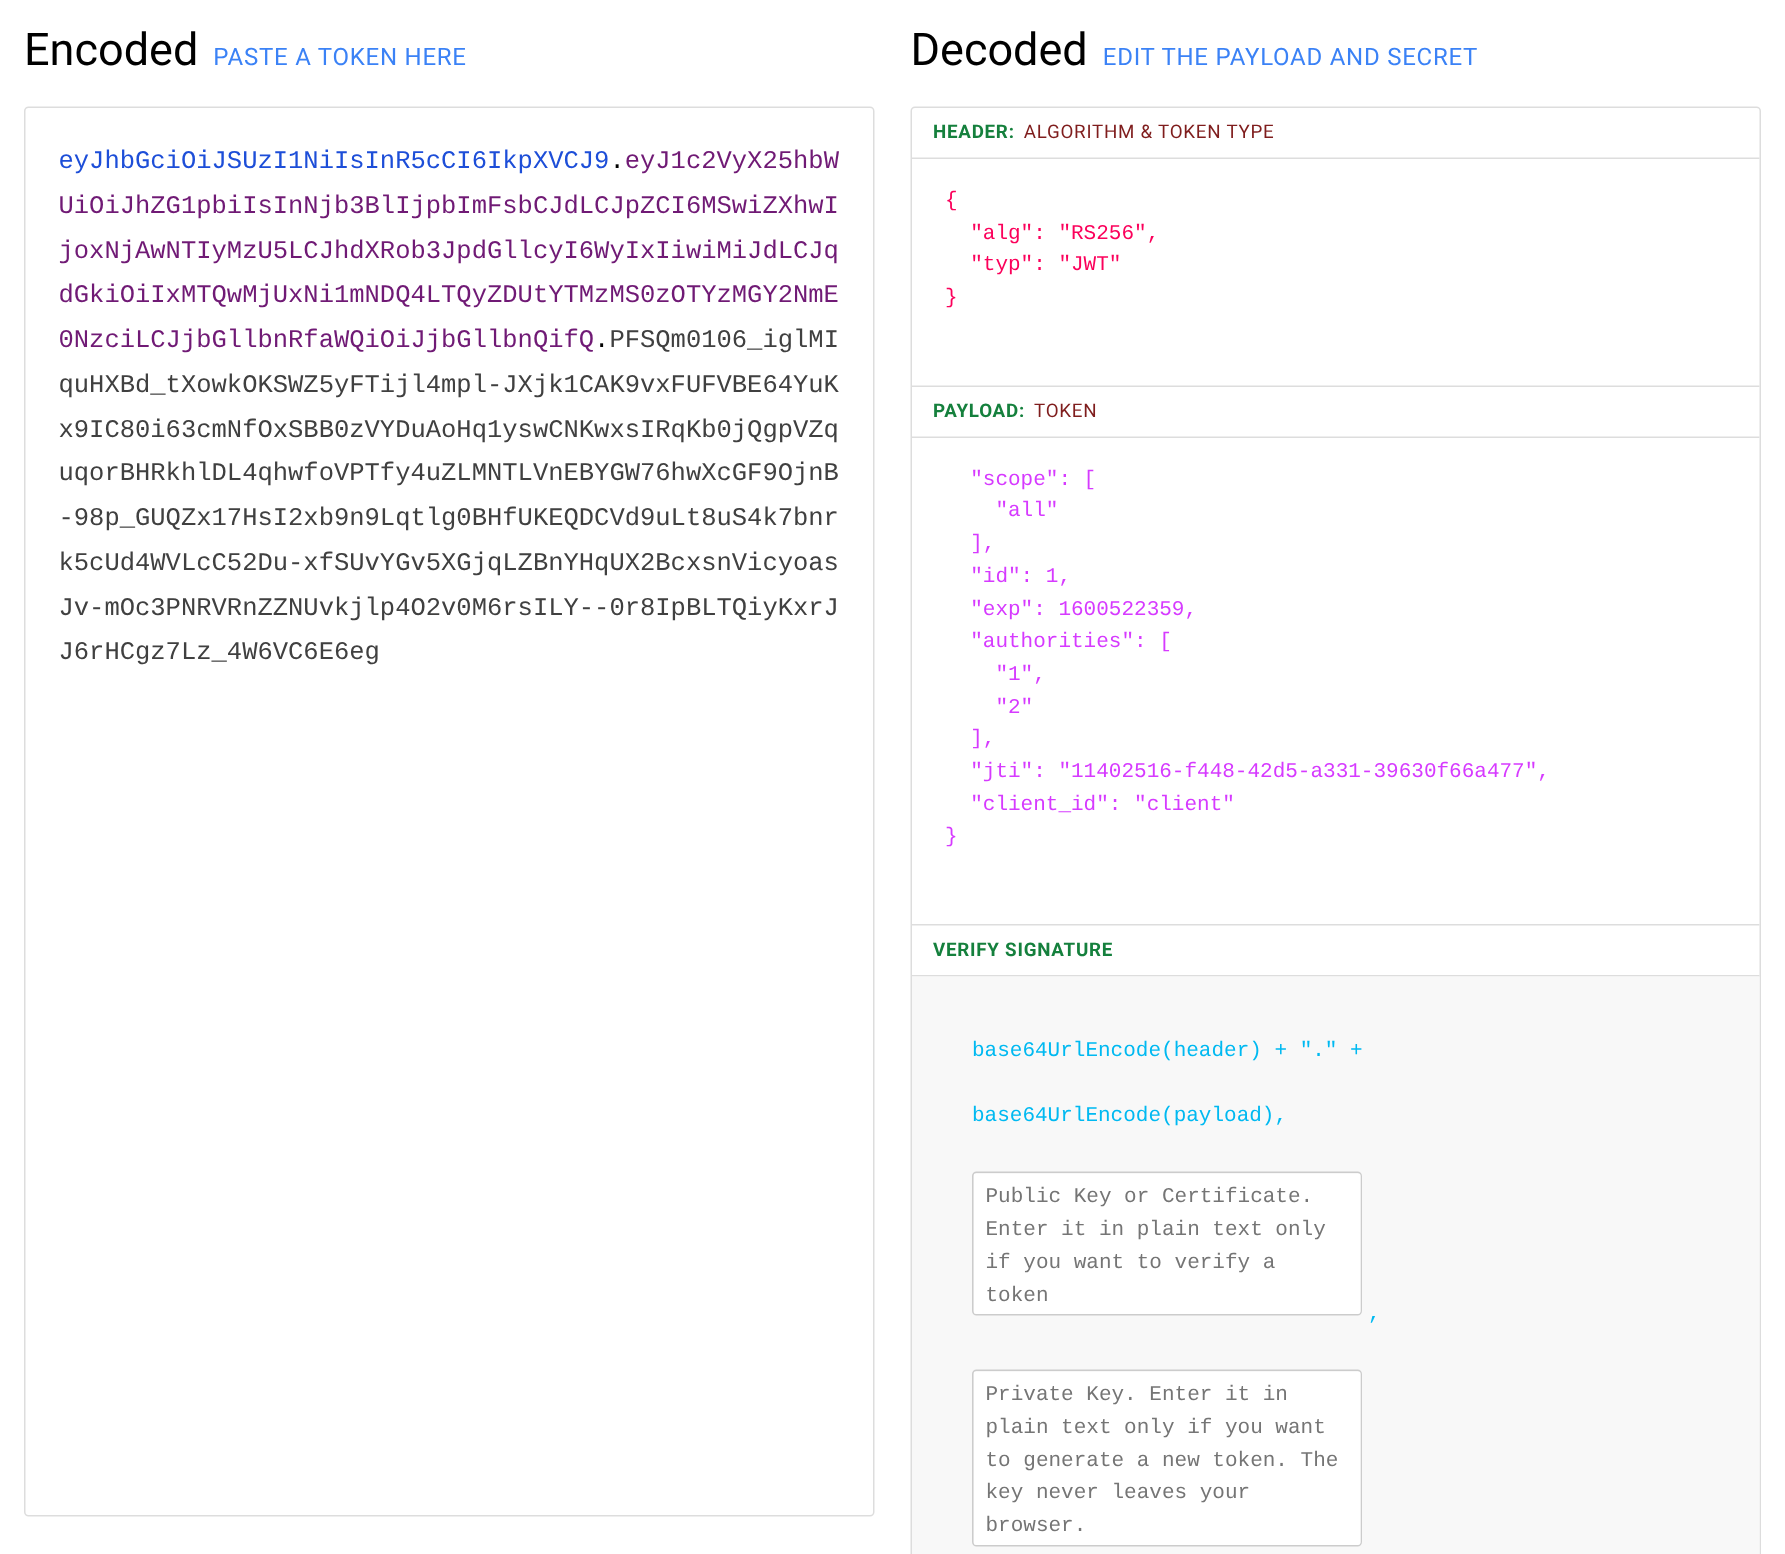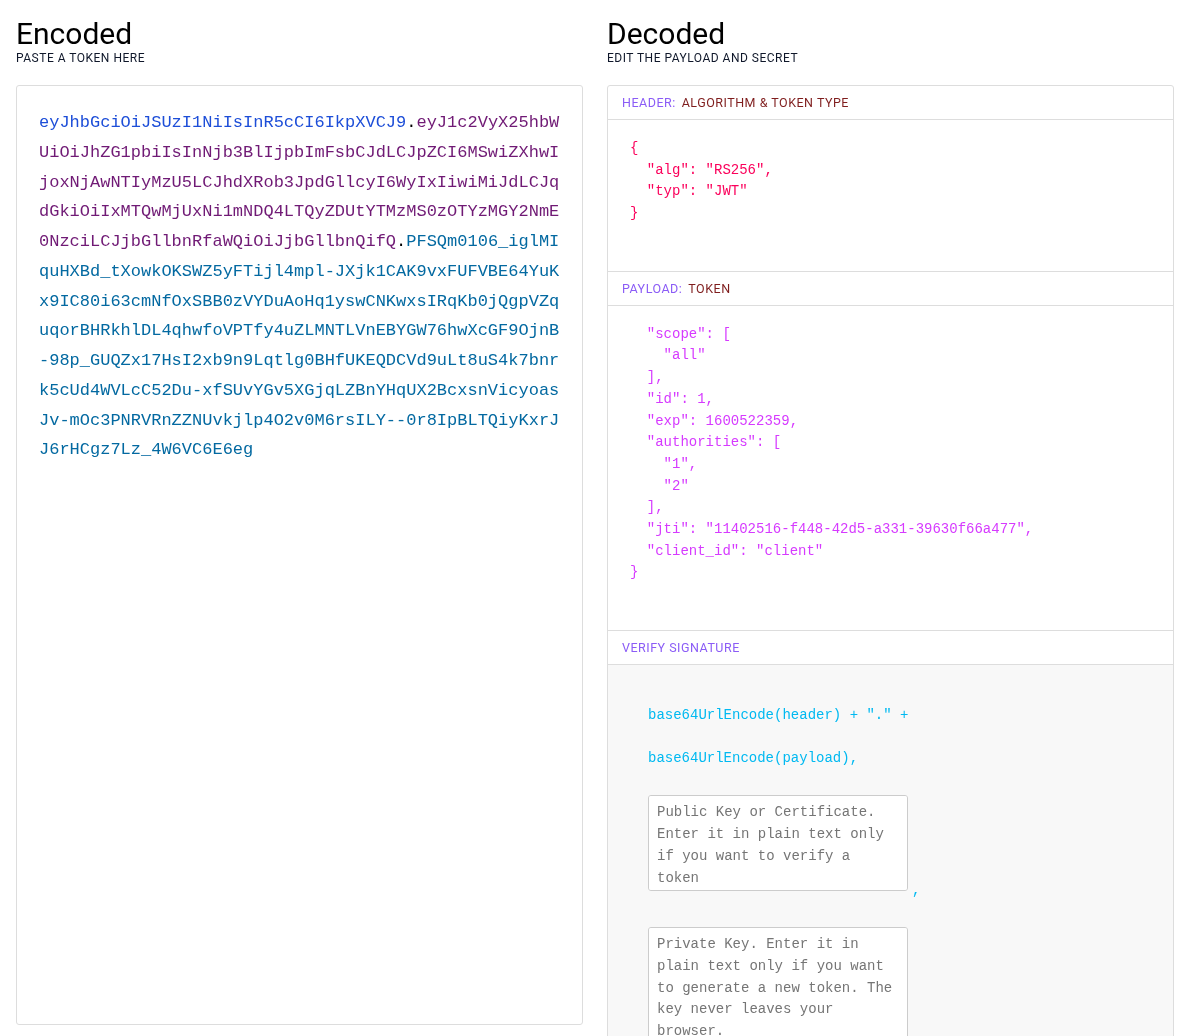--- a/index.html
+++ b/index.html
@@ -16,70 +16,70 @@
   }
   .column {
     flex: 1;
     display: flex;
     flex-direction: column;
   }
   .col-title-row {
     display: flex;
     align-items: baseline;
     margin-bottom: 20px;
-    flex-direction: column;
   }
   .col-title {
     font-size: 30px;
     font-weight: 400;
     color: #000;
     margin-right: 10px;
   }
   .col-subtitle {
-    font-size: 12px;
-    color: #0f172a;
+    font-size: 16px;
+    color: #3b82f6;
     letter-spacing: 0.5px;
     text-transform: uppercase;
   }
   .panel {
     border: 1px solid #ddd;
     border-radius: 3px;
   }
   .encoded-panel {
     padding: 22px 22px;
     font-family: "SFMono-Regular", Consolas, "Liberation Mono", Menlo, monospace;
     font-size: 17px;
     line-height: 1.75;
     word-break: break-all;
     min-height: 940px;
   }
   .jwt-header { color: #1d4ed8; }
   .jwt-dot { color: #000; }
   .jwt-payload { color: #701a75; }
-  .jwt-sig { color: #0369a1; }
+  .jwt-sig { color: #404040; }
 
   .decoded-panel {
     display: flex;
     flex-direction: column;
   }
   .section-header {
     border-bottom: 1px solid #ddd;
     padding: 9px 14px;
     font-size: 12.5px;
     display: flex;
     align-items: baseline;
   }
   .section-header:not(:first-child) {
     border-top: 1px solid #ddd;
     margin-top: 28px;
   }
   .section-header .sh-title {
-    color: #8b5cf6;
+    color: #15803d;
     letter-spacing: 0.5px;
     margin-right: 6px;
+    font-weight: bold;
   }
   .section-header .sh-desc {
     color: #7f1d1d;
     letter-spacing: 0.5px;
   }
   .section-body {
     padding: 18px 22px;
     font-family: "SFMono-Regular", Consolas, "Liberation Mono", Menlo, monospace;
     font-size: 14px;
     line-height: 1.55;

